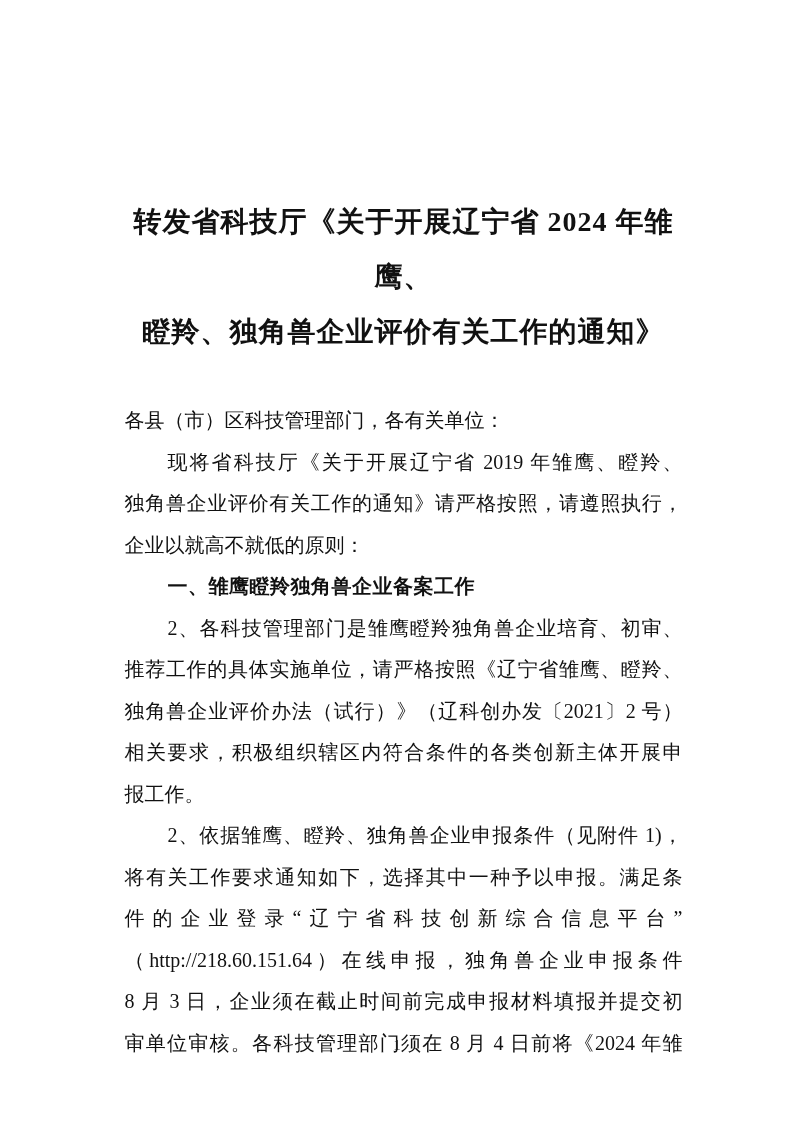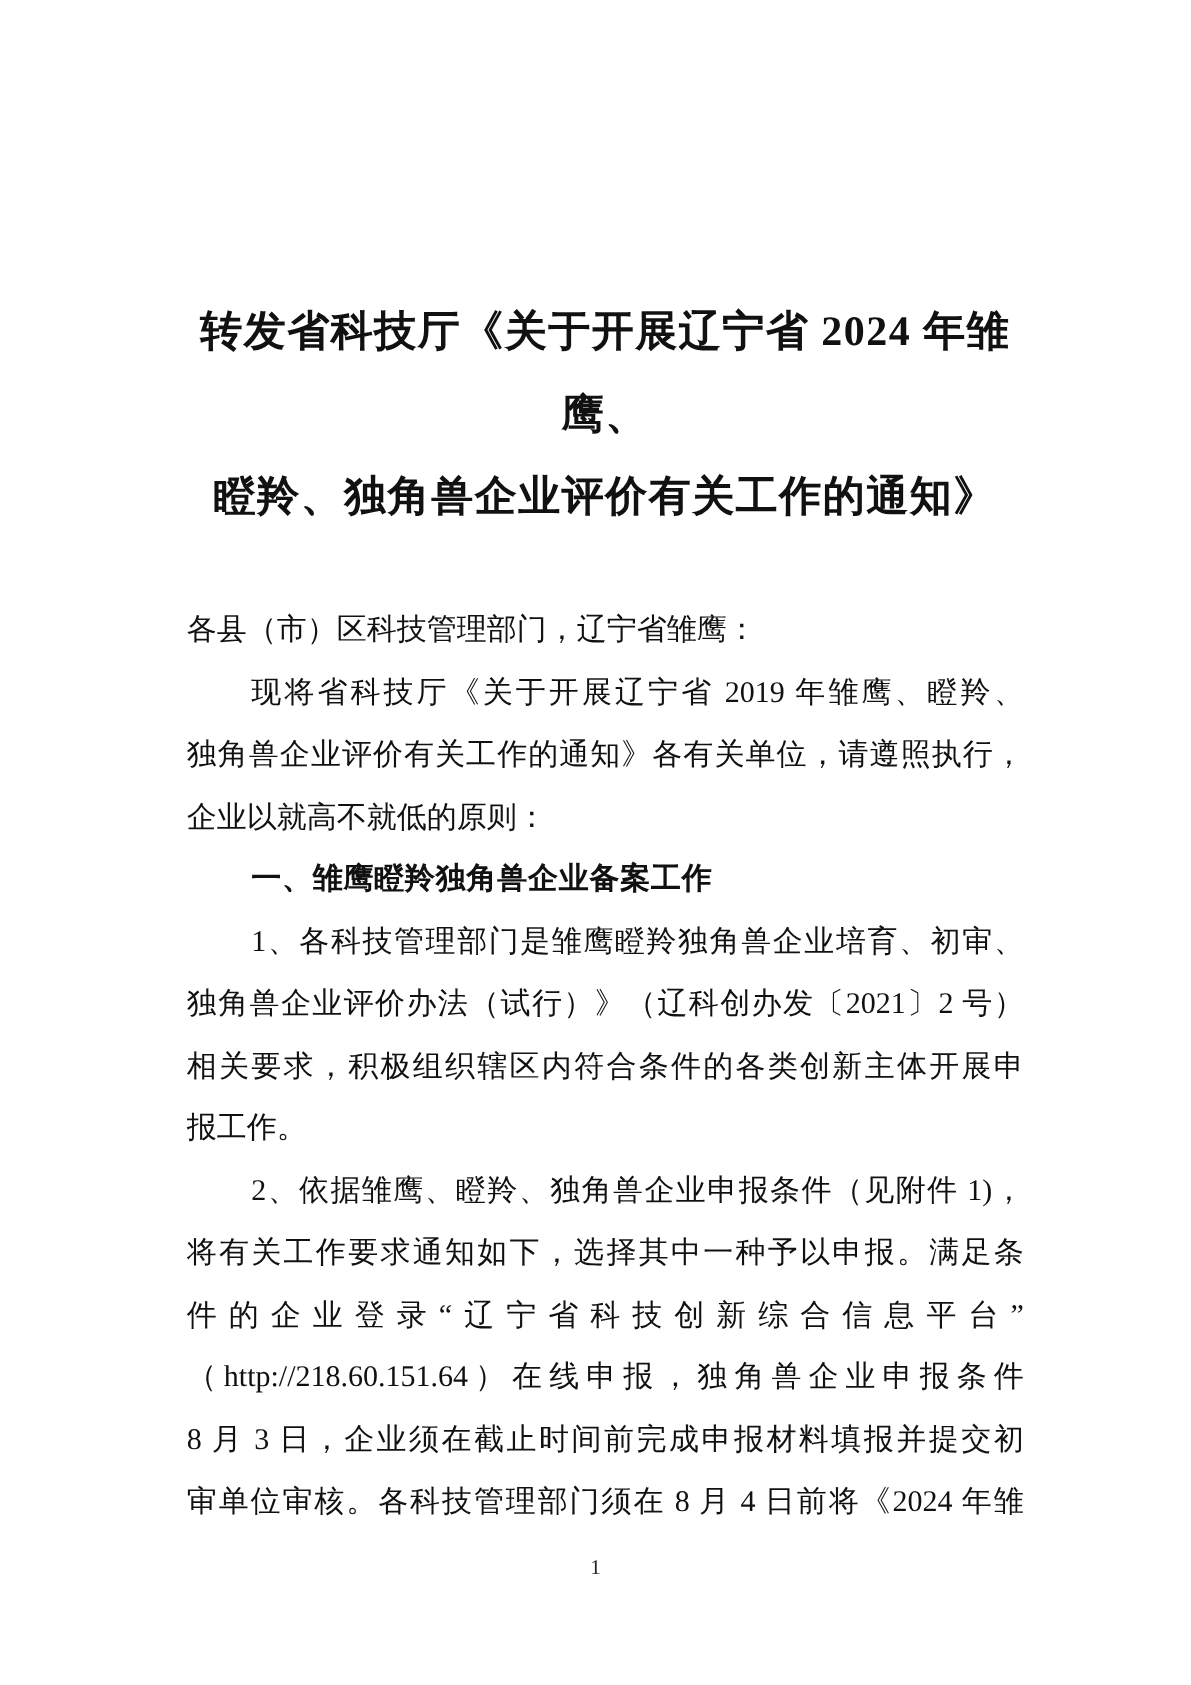--- a/index.html
+++ b/index.html
@@ -83,26 +83,27 @@
 <div class="page">
   <div class="content">
 
     <div class="doc-title">
       <div class="title-line">转发省科技厅《关于开展辽宁省 2024 年雏鹰、</div>
       <div class="title-line">瞪羚、独角兽企业评价有关工作的通知》</div>
     </div>
 
     <div class="doc-body">
 
-    <div class="line">各县（市）区科技管理部门，辽宁省雏鹰：</div>
+    <div class="line">各县（市）区科技管理部门，各有关单位：</div>
         <div class="line indent fill">现将省科技厅《关于开展辽宁省 2019 年雏鹰、瞪羚、</div>
-        <div class="line fill">独角兽企业评价有关工作的通知》各有关单位，请遵照执行，</div>
+        <div class="line fill">独角兽企业评价有关工作的通知》请严格按照，请遵照执行，</div>
         <div class="line">企业以就高不就低的原则：</div>
         <div class="line indent bold">一、雏鹰瞪羚独角兽企业备案工作</div>
-        <div class="line indent fill">1、各科技管理部门是雏鹰瞪羚独角兽企业培育、初审、</div>
+        <div class="line indent fill">2、各科技管理部门是雏鹰瞪羚独角兽企业培育、初审、</div>
+        <div class="line fill">推荐工作的具体实施单位，请严格按照《辽宁省雏鹰、瞪羚、</div>
         <div class="line fill">独角兽企业评价办法（试行）》（辽科创办发〔2021〕2 号）</div>
         <div class="line fill">相关要求，积极组织辖区内符合条件的各类创新主体开展申</div>
         <div class="line">报工作。</div>
         <div class="line indent fill">2、依据雏鹰、瞪羚、独角兽企业申报条件（见附件 1)，</div>
         <div class="line fill">将有关工作要求通知如下，选择其中一种予以申报。满足条</div>
         <div class="line fill">件的企业登录“辽宁省科技创新综合信息平台”</div>
         <div class="line fill">（http://218.60.151.64）在线申报，独角兽企业申报条件</div>
         <div class="line fill">8 月 3 日，企业须在截止时间前完成申报材料填报并提交初</div>
         <div class="line fill">审单位审核。各科技管理部门须在 8 月 4 日前将《2024 年雏</div>
       </div>

